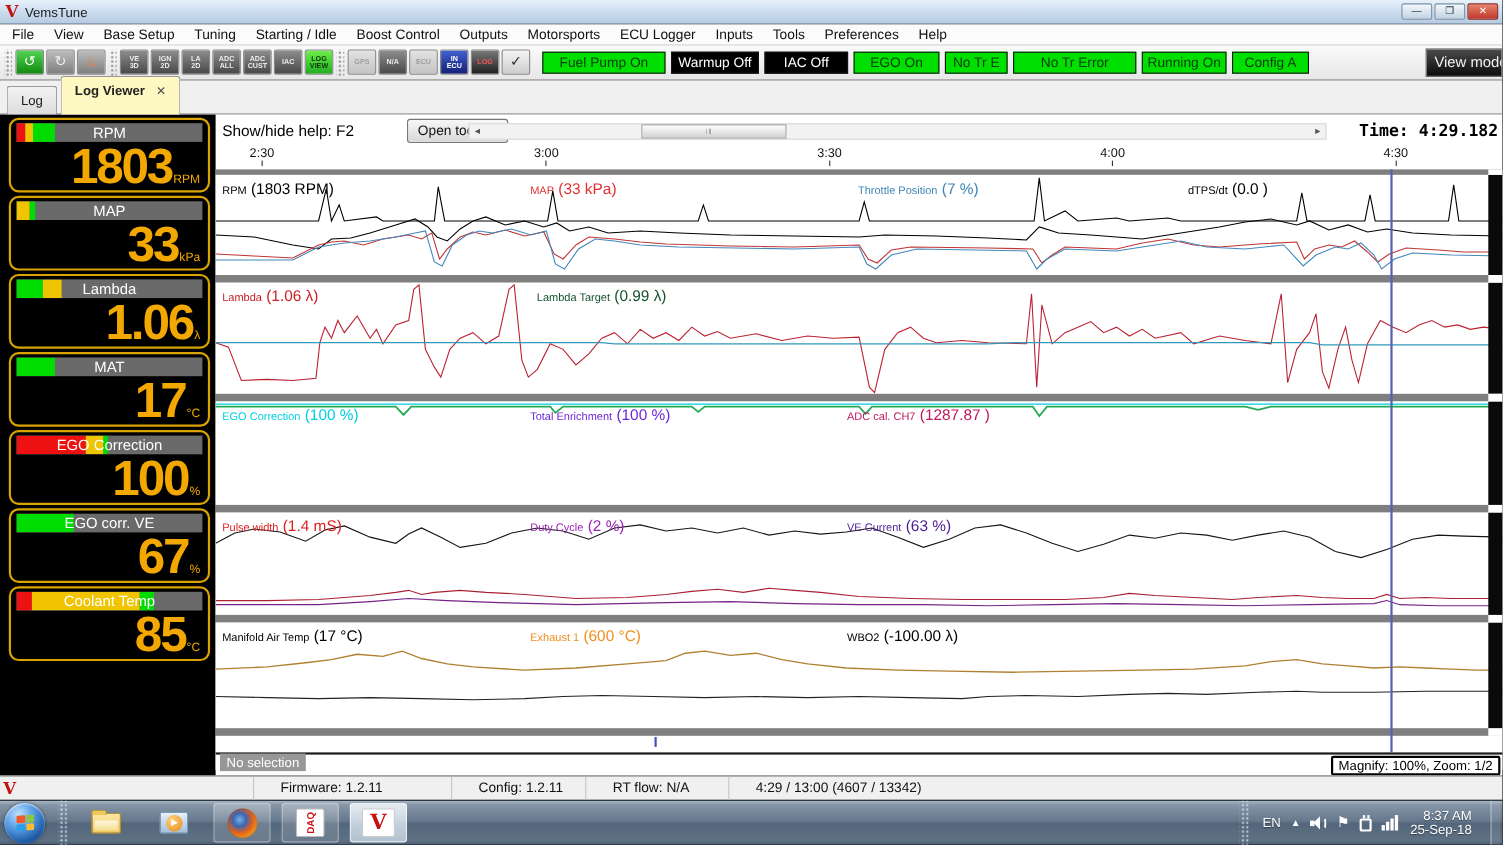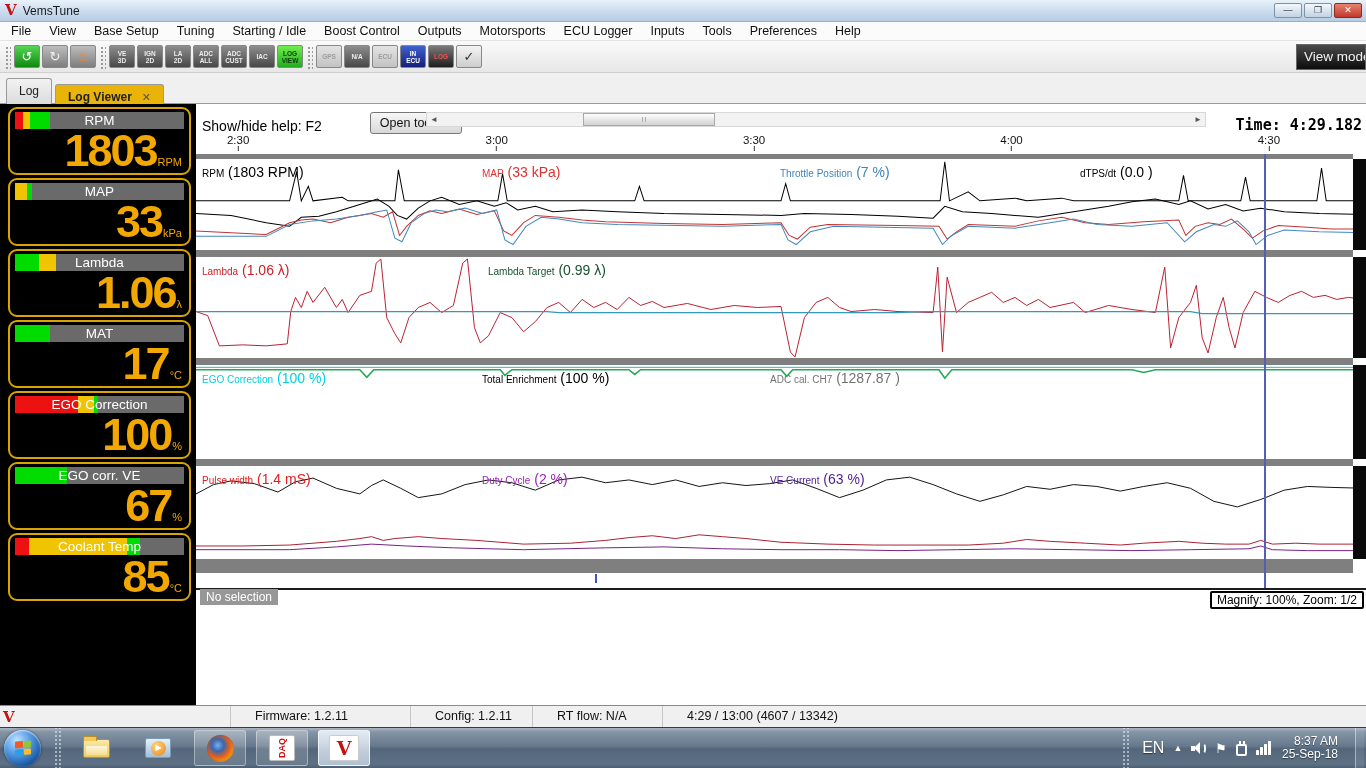--- a/index.html
+++ b/index.html
@@ -33,38 +33,38 @@
   .t-loggreen { background:linear-gradient(#70ee4c,#1fae1f); color:#0a3a0a; }
   .t-light { background:linear-gradient(#f4f4f4,#cdcdcd); color:#333; }
   .inds { display:flex; align-items:center; gap:5px; margin-left:10px; }
   .ind { height:20px; line-height:18px; font-size:12.5px; text-align:center; border:1px solid #141414; overflow:hidden; white-space:nowrap; }
   .view-mode { margin-left:auto; width:70px; height:26px; line-height:24px; background:linear-gradient(#4a4a4a,#0c0c0c); color:#f2f2f2; font-size:13.5px; padding-left:7px; border:1px solid #666; overflow:hidden; white-space:nowrap; flex:none; }
 
   
   .tabbar { height:31px; background:#f0f0f0; display:flex; align-items:flex-end; padding-left:6px; position:relative; flex:none; }
   .tabbar::after { content:""; position:absolute; left:0; right:0; bottom:0; height:1px; background:#9a9a9a; }
   .tab { font-size:12px; color:#222; padding:5px 12px 6px; border:1px solid #9a9a9a; border-bottom:none; background:linear-gradient(#f2f2f2,#dcdcdc); margin-right:3px; border-radius:3px 3px 0 0; position:relative; z-index:2; }
-  .tab.active { background:#eab308; font-weight:bold; padding-bottom:0; }
+  .tab.active { background:#fef9c3; font-weight:bold; padding-bottom:15px; }
   .tab .x { font-weight:normal; color:#555; margin-left:10px; font-size:11px; }
 
   
   .main { flex:1; display:flex; min-height:0; }
   .sidebar { width:196px; background:#000; flex:none; padding-top:1px; }
   .gauge { height:68px; margin:2px 5px 3px 8px; border:2px solid #d9a400; border-radius:9px; background:#000; position:relative; overflow:hidden; }
   .ghead { margin:3px 5px 0; height:17px; background:#6a6a6a; position:relative; overflow:hidden; }
   .gsegs { position:absolute; left:0; top:0; bottom:0; width:100%; display:flex; }
   .gseg { height:100%; }
   .gtitle { position:relative; z-index:2; text-align:center; color:#fff; font-size:13.5px; line-height:17px; white-space:nowrap; }
   .gval { position:absolute; right:7px; bottom:0; display:flex; align-items:baseline; color:#f2a800; }
   .gnum { font-size:45px; line-height:45px; font-weight:bold; letter-spacing:-2px; }
   .gunit { font-size:11px; margin-left:1px; }
 
   
   .chartarea { flex:1; background:#fff; display:flex; flex-direction:column; min-width:0; position:relative; }
-  .chead { height:30px; display:flex; align-items:flex-end; position:relative; flex:none;gap:20px; }
+  .chead { height:30px; display:flex; align-items:center; position:relative; flex:none;gap:20px; }
   .help { font-size:14px; color:#000; margin-left:6px; }
   .open-toolbar { margin-left:28px; font-size:12.5px; color:#111; padding:3px 9px; background:linear-gradient(#f7f7f7,#d8d8d8); border:1px solid #777; border-radius:3px; }
   .hscroll { position:absolute; left:230px; right:160px; top:8px; height:15px; background:#f2f2f2; border:1px solid #d8d8d8; }
   .harrow { position:absolute; top:0; bottom:0; width:14px; font-size:8px; color:#555; text-align:center; line-height:13px; }
   .harrow.l { left:0; } .harrow.r { right:0; }
   .hthumb { position:absolute; left:20%; width:17%; top:0; bottom:0; background:linear-gradient(#fefefe,#d2d2d2); border:1px solid #a8a8a8; }
   .hthumb::after { content:""; position:absolute; left:45%; top:3px; bottom:3px; width:6px; background:repeating-linear-gradient(90deg,#aaa 0 1px,transparent 1px 3px); }
   .time-display { margin-left:auto; margin-right:4px; font-family:"DejaVu Sans Mono",monospace; font-weight:bold; font-size:15px; color:#000; white-space:pre; }
 
   .time-axis { height:20px; position:relative; flex:none; }
@@ -108,21 +108,21 @@
   .ic-folder { width:27px; height:19px; background:linear-gradient(#fbe9a6,#f0c95c); border:1px solid #b98f2e; border-radius:2px; position:relative; }
   .ic-folder::before { content:""; position:absolute; left:-1px; top:-4px; width:12px; height:4px; background:#f0c95c; border:1px solid #b98f2e; border-bottom:none; border-radius:2px 2px 0 0; }
   .ic-folder::after { content:""; position:absolute; left:2px; right:2px; bottom:2px; height:9px; background:linear-gradient(#fdf6dc,#f6df90); border-radius:1px; }
   .ic-wmp { width:26px; height:20px; background:linear-gradient(#e8f0f8,#9fc0dc); border:1px solid #7a9ab8; border-radius:2px; display:flex; align-items:center; justify-content:center; }
   .ic-wmp .pc { width:15px; height:15px; border-radius:50%; background:radial-gradient(circle at 35% 30%,#ffd27a,#e8881a); display:flex; align-items:center; justify-content:center; color:#fff; font-size:8px; line-height:8px; padding-left:1px; }
   .ic-ff { width:27px; height:27px; border-radius:50%; background:radial-gradient(circle at 40% 38%,#7ab0e8 0%,#3a66b0 26%,#e86018 52%,#f09820 72%,#f5ca3a 100%); box-shadow:inset 0 0 2px rgba(0,0,0,.4); }
   .ic-idaq { width:26px; height:26px; background:#fff; border:1px solid #bbb; border-radius:2px; display:flex; align-items:center; justify-content:center; }
   .ic-idaq span { color:#cc1111; font-size:9px; font-weight:bold; transform:rotate(-90deg); letter-spacing:0; }
   .ic-vems { width:30px; height:26px; background:#fff; border:1px solid #ccc; border-radius:2px; display:flex; align-items:center; justify-content:center; color:#c41212; font-family:"DejaVu Serif",serif; font-weight:bold; font-size:19px; line-height:19px; }
   .tray { margin-left:auto; display:flex; align-items:center; gap:9px; color:#fff; padding-right:2px; }
-  .tray .txt { font-size:16px; text-shadow:0 1px 1px rgba(0,0,0,.5); }
+  .tray .txt { font-size:12px; text-shadow:0 1px 1px rgba(0,0,0,.5); }
   .tray .arrow { font-size:9px; }
   .vol { position:relative; width:15px; height:13px; }
   .vol .box { position:absolute; left:0; top:4px; width:4px; height:5px; background:#fff; }
   .vol .cone { position:absolute; left:3px; top:0; width:0; height:0; border-top:6.5px solid transparent; border-bottom:6.5px solid transparent; border-right:6px solid #fff; }
   .vol .wave { position:absolute; left:10px; top:1px; width:5px; height:11px; border:2px solid transparent; border-right-color:#fff; border-radius:50%; }
   .flagicon { font-size:13px; line-height:13px; font-family:"DejaVu Sans",sans-serif; }
   .plug { position:relative; width:11px; height:12px; border:2px solid #fff; border-radius:2px; margin-top:3px; }
   .plug::before { content:""; position:absolute; left:1px; top:-5px; width:2px; height:3px; background:#fff; box-shadow:4px 0 0 #fff; }
   .bars { display:flex; align-items:flex-end; gap:1px; height:14px; }
   .bars div { width:3px; background:#fff; border-radius:0.5px; }
@@ -214,20 +214,30 @@
           <div class="tline">IN</div>
           <div class="tline">ECU</div>
         </div>
         <div class="ticon t-logred">
           <div class="tline">LOG</div>
         </div>
         <div class="ticon t-light">
           <span class="tglyph">✓</span>
         </div>
       </div>
+    <div class="inds" id="status-buttons">
+        <div class="ind" style="background: rgb(0, 224, 0); color: rgb(8, 58, 8); width: 112px;">Fuel Pump On</div>
+        <div class="ind" style="background: rgb(0, 0, 0); color: rgb(255, 255, 255); width: 80px;">Warmup Off</div>
+        <div class="ind" style="background: rgb(0, 0, 0); color: rgb(255, 255, 255); width: 76px;">IAC Off</div>
+        <div class="ind" style="background: rgb(0, 224, 0); color: rgb(8, 58, 8); width: 78px;">EGO On</div>
+        <div class="ind" style="background: rgb(0, 224, 0); color: rgb(8, 58, 8); width: 57px;">No Tr E</div>
+        <div class="ind" style="background: rgb(0, 224, 0); color: rgb(8, 58, 8); width: 112px;">No Tr Error</div>
+        <div class="ind" style="background: rgb(0, 224, 0); color: rgb(8, 58, 8); width: 77px;">Running On</div>
+        <div class="ind" style="background: rgb(0, 224, 0); color: rgb(8, 58, 8); width: 70px;">Config A</div>
+      </div>
     <div class="view-mode">View mode</div>
   </div>
 
   <div class="tabbar" id="tabbar">
       <div class="tab"><span>Log</span></div>
       <div class="tab active"><span>Log Viewer</span><span class="x">✕</span></div>
     </div>
 
   <div class="main">
     <div class="sidebar" id="sidebar">
@@ -385,37 +395,47 @@
             <div class="slabel" style="left: 292px; color: #14532d;"><span class="sname">Lambda Target</span><span class="sval"> (0.99 λ)</span></div>
             <div class="edge"></div>
           </div>
           <div class="sep"></div>
           <div class="crow" style="height: 94px;">
             <svg viewBox="0 0 100 100" preserveAspectRatio="none">
               <polyline points="0,5 14,5 14.6,13 15.2,5 26,5 26.4,11 27,5 37,5 37.5,10 38,5 50,5 50.5,12 51,5 63.5,5 64,14 64.6,5 80,5 81,8 82,5 90,5 95,5 100,5" fill="none" stroke="#22aa55" stroke-width="1.6" vector-effect="non-scaling-stroke"></polyline>
               <polyline points="0,2.5 100,2.5" fill="none" stroke="#00ccdd" stroke-width="1" vector-effect="non-scaling-stroke"></polyline>
             </svg>
             <div class="slabel" style="left: 6px; color: rgb(0, 208, 224);"><span class="sname">EGO Correction</span><span class="sval"> (100 %)</span></div>
-            <div class="slabel" style="left: 286px; color: #000000;"><span class="sname">Total Enrichment</span><span class="sval"> (100 %)</span></div>
-            <div class="slabel" style="left: 574px; color: #737373;"><span class="sname">ADC cal. CH7</span><span class="sval"> (1287.87 )</span></div>
+            <div class="slabel" style="left: 286px; color: #6d28d9;"><span class="sname">Total Enrichment</span><span class="sval"> (100 %)</span></div>
+            <div class="slabel" style="left: 574px; color: #be185d;"><span class="sname">ADC cal. CH7</span><span class="sval"> (1287.87 )</span></div>
             <div class="edge"></div>
           </div>
           <div class="sep"></div>
           <div class="crow" style="height: 93px;">
             <svg viewBox="0 0 100 100" preserveAspectRatio="none">
               <polyline points="0,30 1.5,20 3,16 5,19 7,28 8.5,17 10,13 12,24 14,30 15,21 16,15 17.5,24 19,34 21,30 23,20 25,15 27,18 29,26 31,15 33,12 35,18 37,15 39,20 41,15 43,22 45,18 47,21 49,19 51,15 53,24 55,34 57,26 59,15 61,12 63,20 65,30 67,38 69,31 71,22 73,25 75,20 77,22 79,27 81,22 83,18 85,24 87,38 89,44 91,36 93,26 95,22 97,23 100,24" fill="none" stroke="#151515" stroke-width="1" vector-effect="non-scaling-stroke"></polyline>
               <polyline points="0,86 4,86 8,85 12,81 14,78 15,76 16,80 17,78 19,76 21,78 24,80 28,84 32,83 35,80 37,77 39,75 41,78 43,74 45,76 47,78 50,82 54,84 58,85 62,85 66,85 69,83 71,79 73,81 76,83 79,85 81,83 84,81 86,83 88,84 90,84 91,80 92,84 94,83 96,84 100,84" fill="none" stroke="#aa2233" stroke-width="1" vector-effect="non-scaling-stroke"></polyline>
               <polyline points="0,90 8,90 12,87 15,84 18,86 22,88 28,90 35,88 40,87 45,89 50,90 55,90 60,91 65,90 70,89 75,90 80,91 85,90 90,89 91,86 92,90 95,91 100,91" fill="none" stroke="#772288" stroke-width="1" vector-effect="non-scaling-stroke"></polyline>
             </svg>
             <div class="slabel" style="left: 6px; color: rgb(224, 32, 32);"><span class="sname">Pulse width</span><span class="sval"> (1.4 mS)</span></div>
             <div class="slabel" style="left: 286px; color: rgb(154, 37, 181);"><span class="sname">Duty Cycle</span><span class="sval"> (2 %)</span></div>
             <div class="slabel" style="left: 574px; color: #4c1d95;"><span class="sname">VE Current</span><span class="sval"> (63 %)</span></div>
             <div class="edge"></div>
           </div>
           <div class="sep"></div>
+          <div class="crow" style="height: 96px;">
+            <svg viewBox="0 0 100 100" preserveAspectRatio="none">
+              <polyline points="0,44 4,42 7,38 9,35 11,30 13,32 14.5,27 16,34 18,39 20,42 24,45 28,43 32,39 35,36 36.5,29 38,27 40,31 42,29 44,35 46,39 49,43 53,45 57,46 62,47 67,46 72,45 76,44 80,41 82,37 84,35 86,39 88,41 90,43 92,42 94,43 96,44 98,45 100,45" fill="none" stroke="#b08030" stroke-width="1.2" vector-effect="non-scaling-stroke"></polyline>
+              <polyline points="0,70 4,71 8,72 12,71 16,72 20,73 24,72 27,70 30,69 34,70 38,71 42,70 46,71 50,70 54,71 58,72 60,70 63,69 67,70 71,68 74,67 77,68 81,66 84,65 86,66 90,66 94,65 97,65 100,65" fill="none" stroke="#222222" stroke-width="1" vector-effect="non-scaling-stroke"></polyline>
+            </svg>
+            <div class="slabel" style="left: 6px; color: rgb(0, 0, 0);"><span class="sname">Manifold Air Temp</span><span class="sval"> (17 °C)</span></div>
+            <div class="slabel" style="left: 286px; color: rgb(240, 144, 32);"><span class="sname">Exhaust 1</span><span class="sval"> (600 °C)</span></div>
+            <div class="slabel" style="left: 574px; color: rgb(0, 0, 0);"><span class="sname">WBO2</span><span class="sval"> (-100.00 λ)</span></div>
+            <div class="edge"></div>
+          </div>
           <div class="sep"></div>
           <div class="bstrip">
             <div class="btick" style="left: 34.1%;"></div>
           </div>
           <div class="cursor" style="left: 91.3%;"></div>
         </div>
 
       <div class="noselect-row">
         <span class="nosel-badge">No selection</span>
         <span class="magnify">Magnify: 100%, Zoom: 1/2</span>

